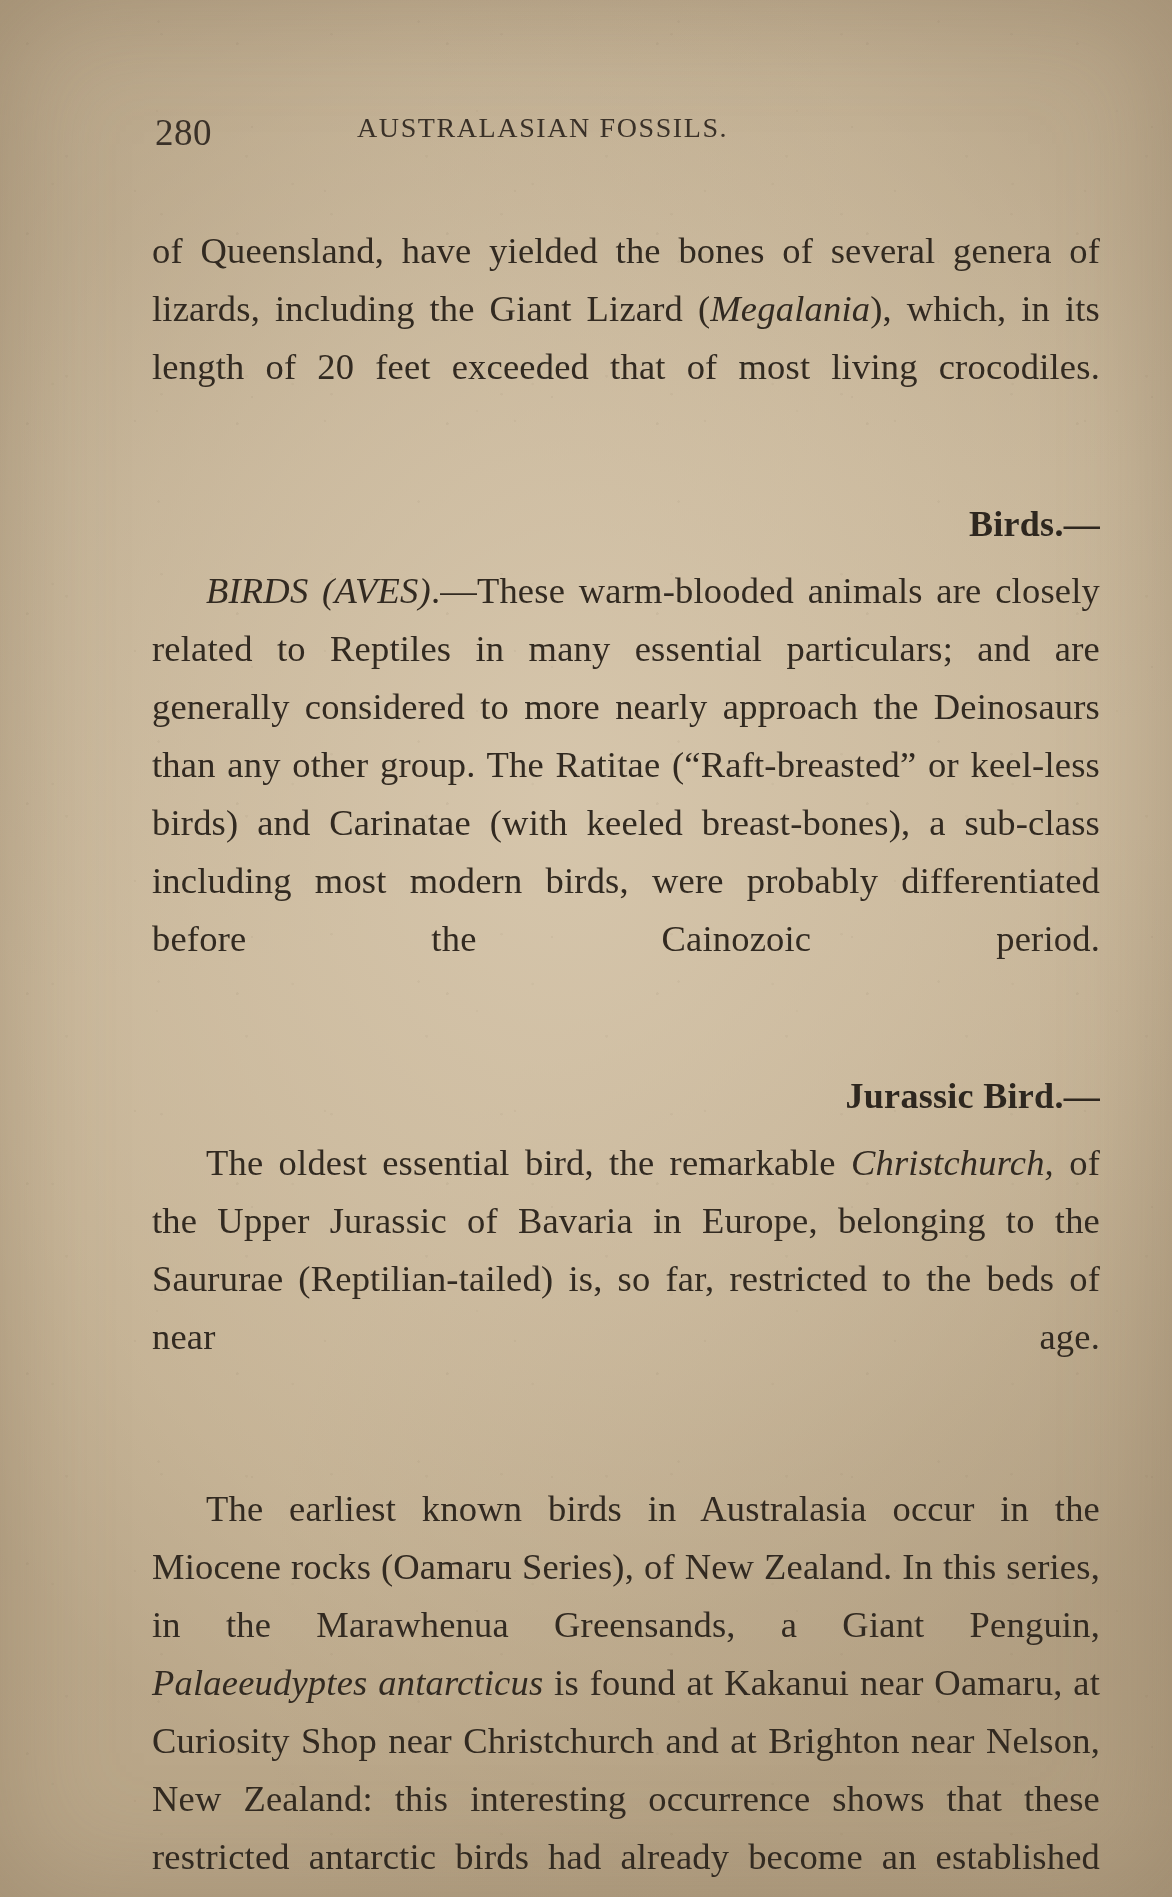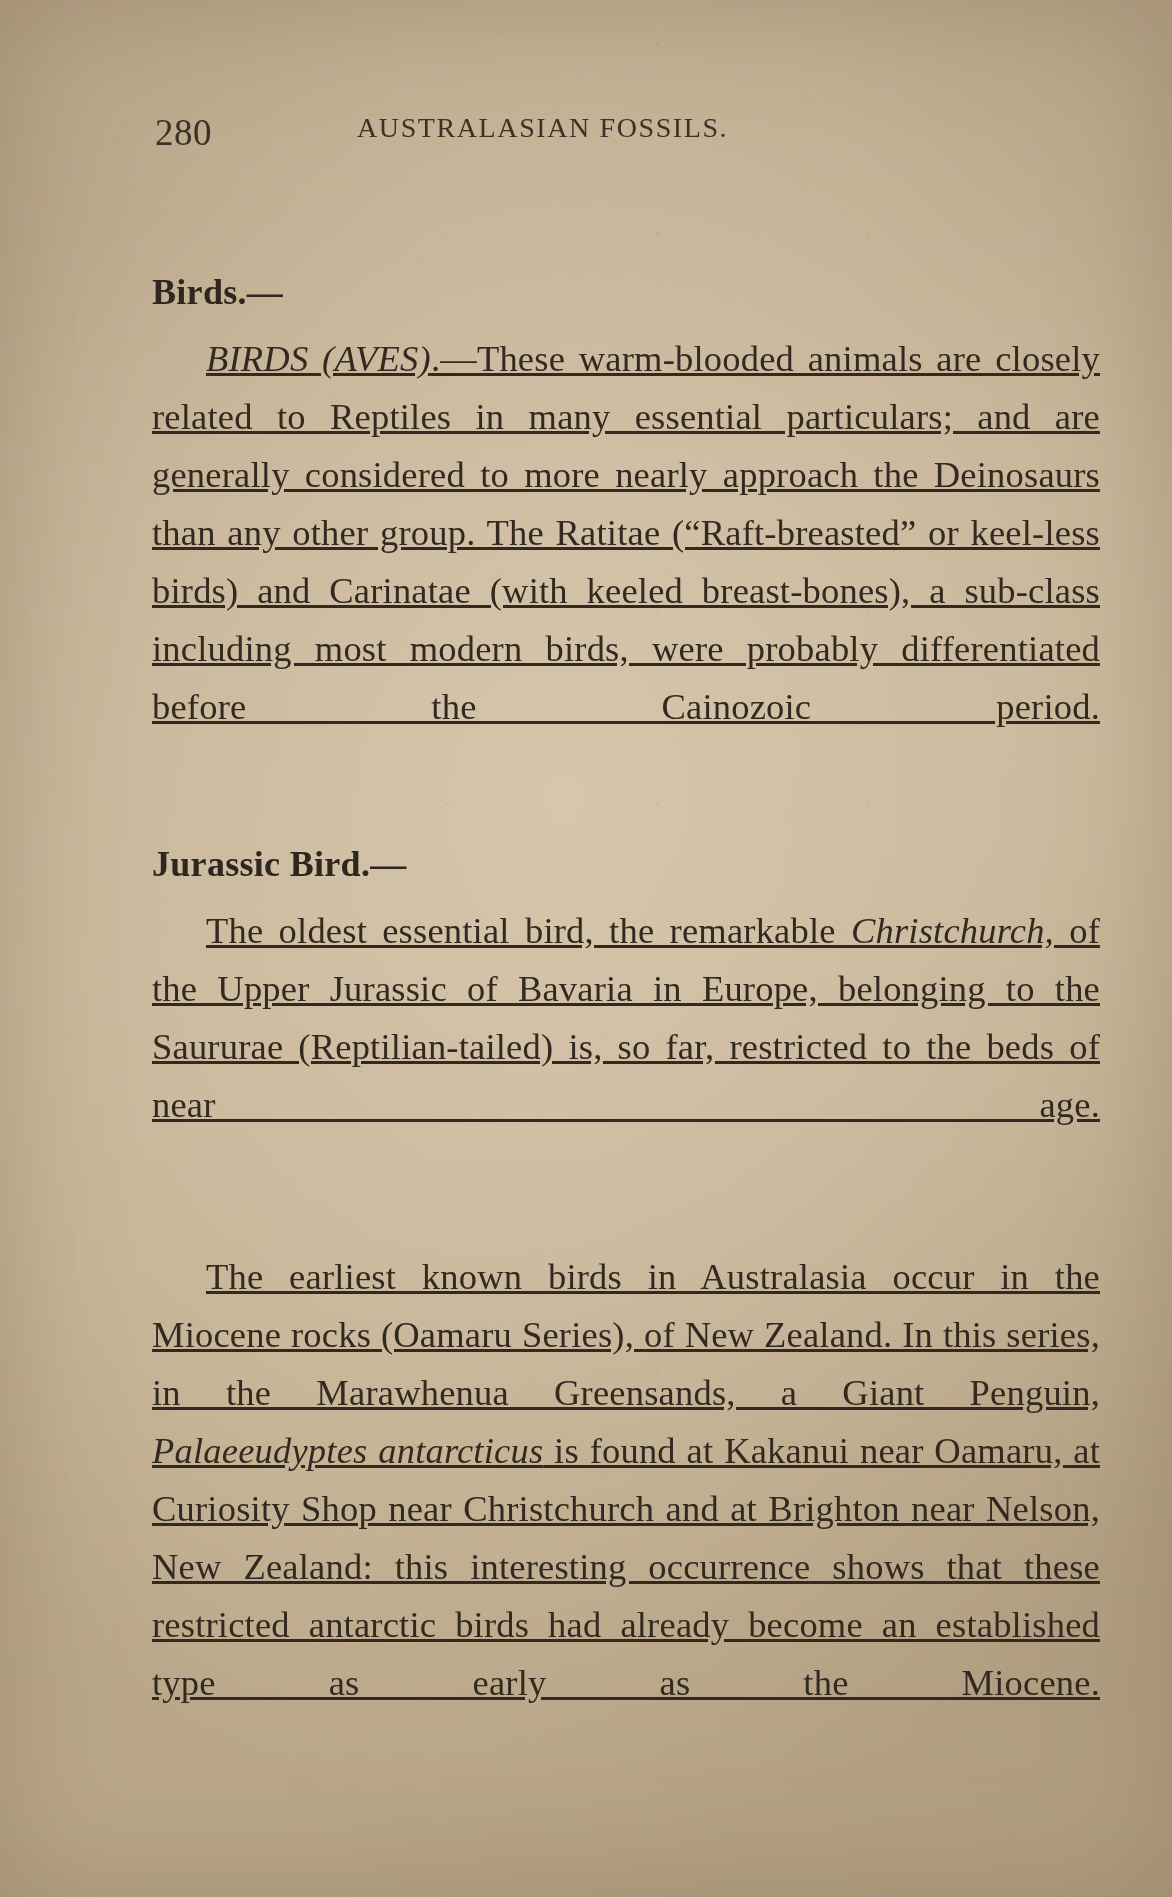--- a/index.html
+++ b/index.html
@@ -82,29 +82,29 @@
     line-height: 58px;
     color: #322a21;
     text-align: justify;
     text-justify: inter-word;
     letter-spacing: 0.2px;
     -webkit-hyphens: none;
     hyphens: none;
   }
   p.para.indent {
     text-indent: 54px;
-    text-decoration: underline;
   }
   .heading {
     font-size: 36px;
     font-weight: bold;
     color: #2e271f;
     letter-spacing: 0.3px;
     margin: 0;
     line-height: 52px;
+    text-align: right;
   }
   .heading-gap-top { height: 44px; }
   .heading-gap-bottom { height: 12px; }
 
   i, .ital { font-style: italic; }
 
   
   p.para::after {
     content: "";
     display: inline-block;
@@ -117,20 +117,21 @@
 <div id="page">
   <div id="grain"></div>
 
   <div id="content">
 
     <div class="running-head">
       <div class="folio">280</div>
       <div class="head-title">AUSTRALASIAN FOSSILS.</div>
     </div>
 
+    <p class="para"><span>of Queensland, have yielded the bones of several genera of lizards, including the Giant Lizard (</span><i>Megalania</i><span>), which, in its length of 20 feet exceeded that of most living crocodiles.</span></p>
 
     <div class="heading-gap-top"></div>
     <h2 class="heading">Birds.—</h2>
     <div class="heading-gap-bottom"></div>
 
     <p class="para indent"><i>BIRDS (AVES)</i><span>.—These warm-blooded animals are closely related to Reptiles in many essential particulars; and are generally considered to more nearly approach the Deinosaurs than any other group.  The Ratitae (“Raft-breasted” or keel-less birds) and Carinatae (with keeled breast-bones), a sub-class including most modern birds, were probably differentiated before the Cainozoic period.</span></p>
 
     <div class="heading-gap-top"></div>
     <h2 class="heading">Jurassic Bird.—</h2>
     <div class="heading-gap-bottom"></div>

